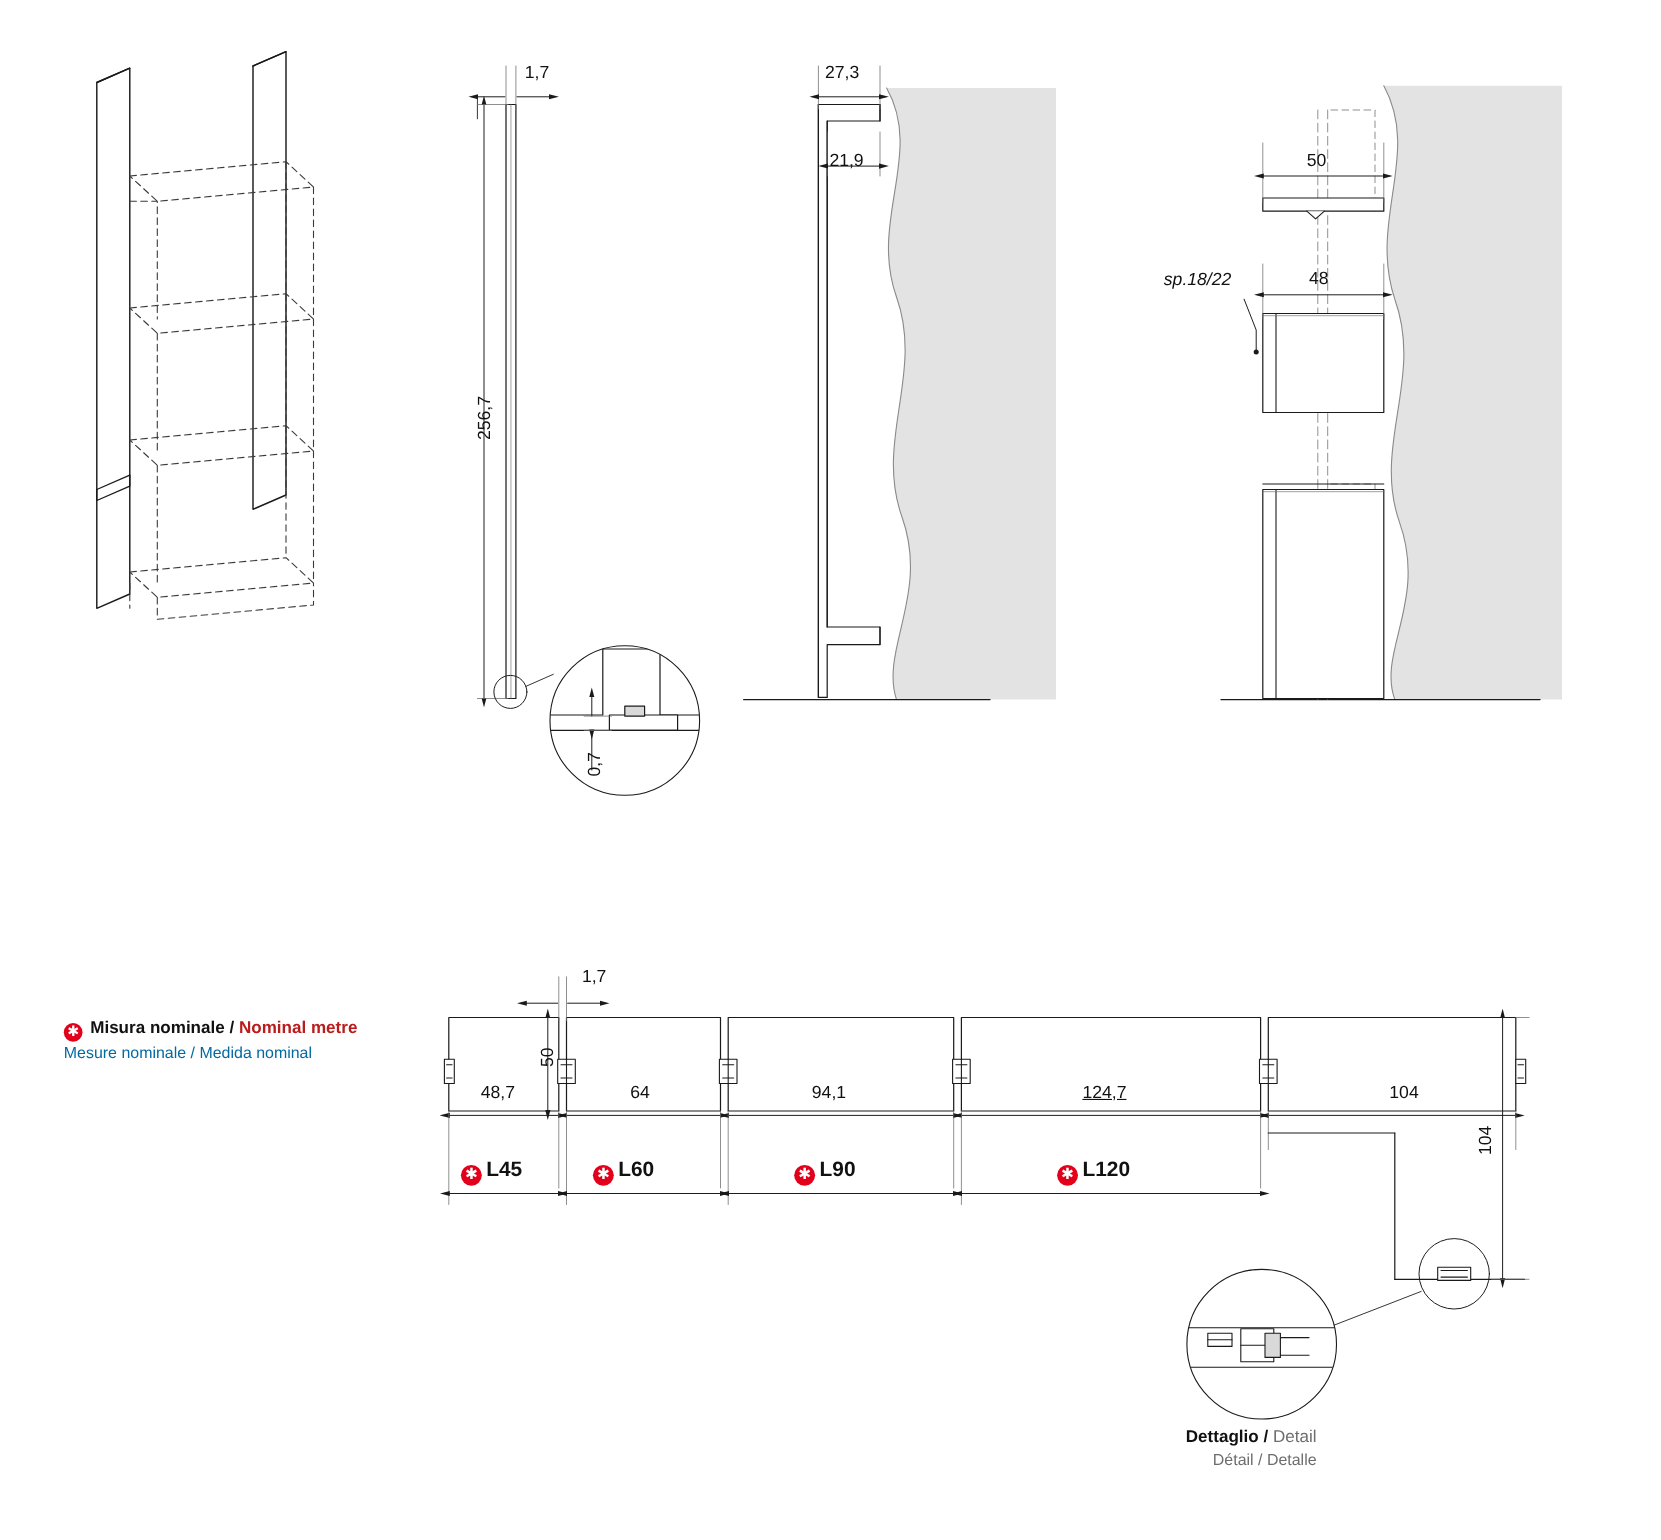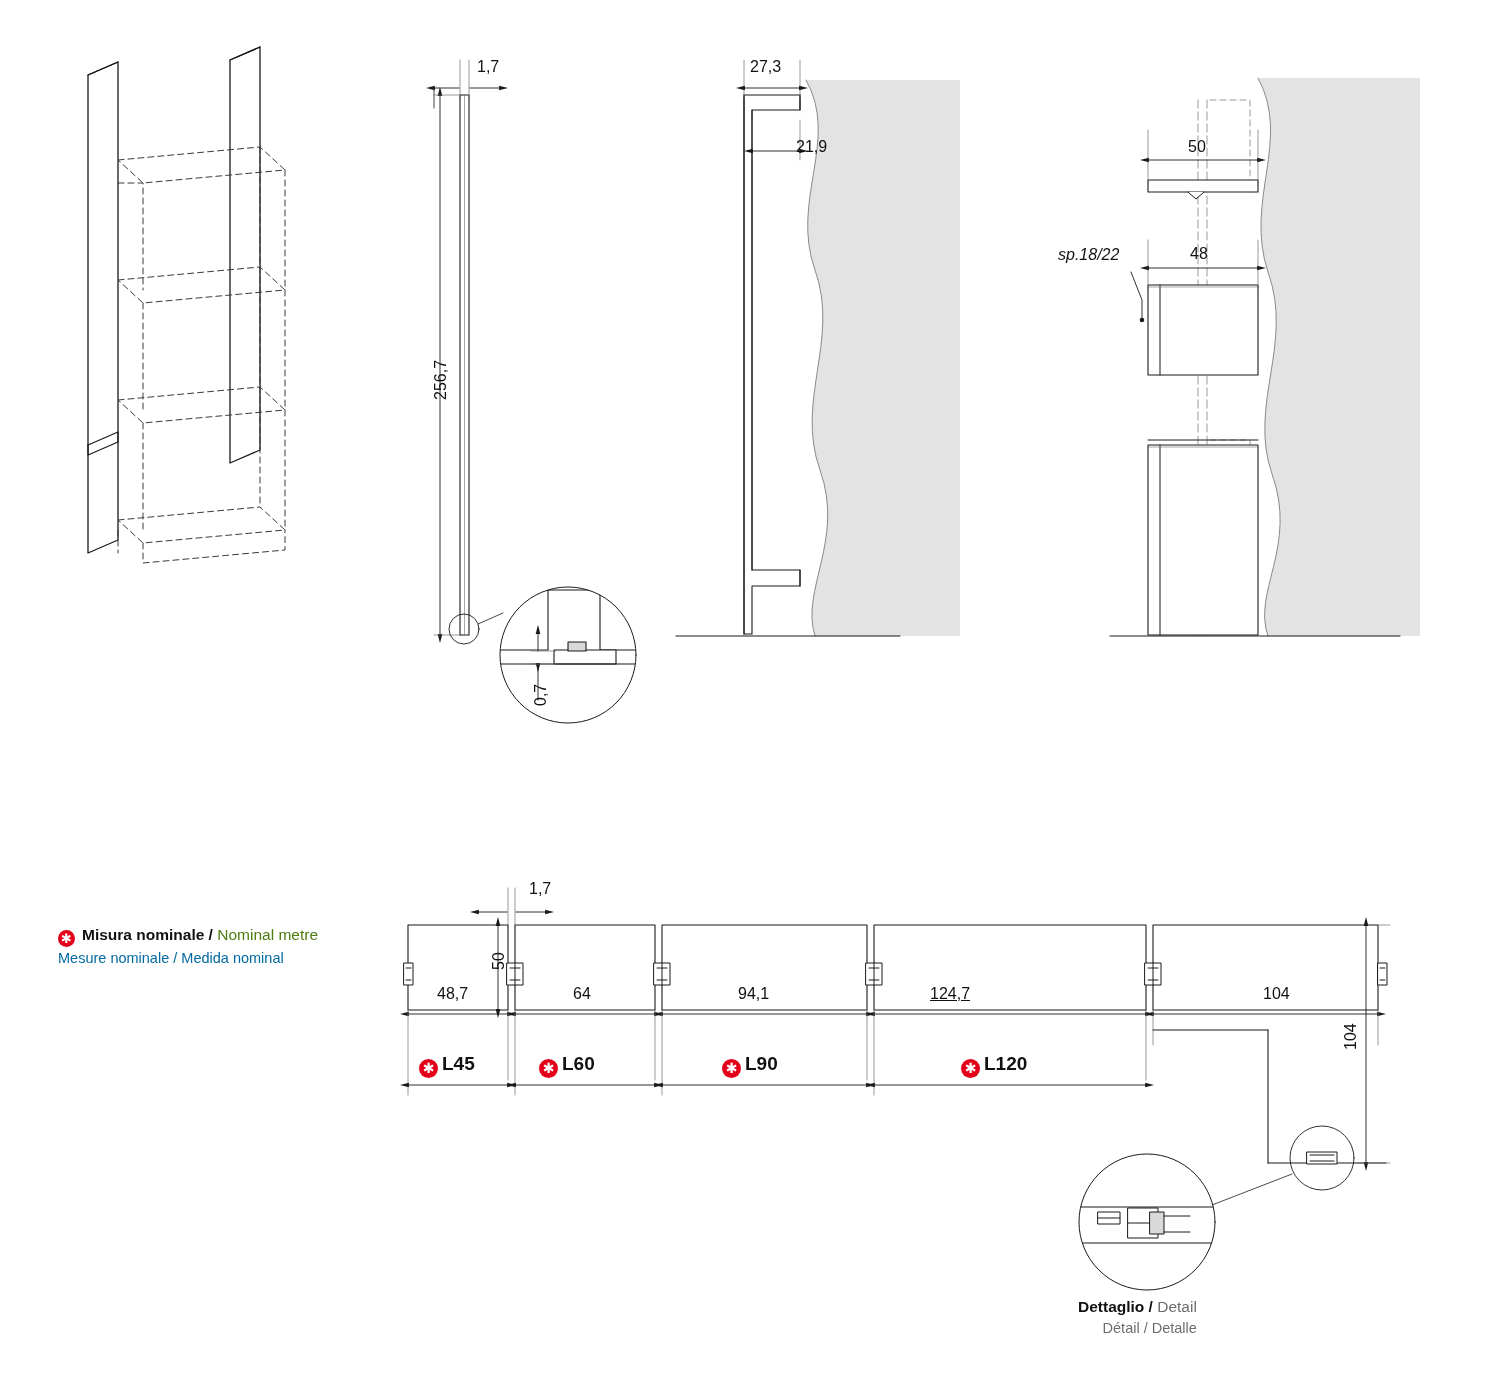--- a/index.html
+++ b/index.html
@@ -30,21 +30,22 @@
   }
   .legend .row1 {
     font-size: 15.5px;
     white-space: nowrap;
   }
   .legend .row1 .bold {
     font-weight: bold;
     color: #111;
   }
   .legend .row1 .light {
-    color: #4d7c0f;
+    color: #b91c1c;
+    font-weight: bold;
   }
   .legend .row2 {
     font-size: 14.5px;
     color: #0369a1;
     margin-top: 2px;
   }
   .asterisk {
     display: inline-block;
     width: 17px;
     height: 17px;
@@ -354,34 +355,34 @@
       </g>
     </g>
   </g>
 </svg>
 
 <div class="lbl" style="left:477px; top:58px;">1,7</div>
 <div class="lbl rot" style="left:432px; top:400px;">256,7</div>
 <div class="lbl rot" style="left:532px; top:706px;">0,7</div>
 
 <div class="lbl" style="left:750px; top:58px;">27,3</div>
-<div class="lbl" style="left:754px; top:138px;margin-left:42px;">21,9</div>
+<div class="lbl" style="left:754px; top:138px;">21,9</div>
 
 <div class="lbl" style="left:1188px; top:138px;">50</div>
 <div class="lbl" style="left:1190px; top:245px;">48</div>
 <div class="lbl" style="left:1058px; top:246px;font-style:italic;">sp.18/22</div>
 
 <div class="lbl" style="left:529px; top:880px;">1,7</div>
 <div class="lbl rot" style="left:490px; top:970px;">50</div>
 <div class="lbl rot" style="left:1342px; top:1050px;">104</div>
 
 <div class="lbl" style="left:437px; top:985px;">48,7</div>
 <div class="lbl" style="left:573px; top:985px;">64</div>
 <div class="lbl" style="left:738px; top:985px;">94,1</div>
-<div class="lbl" style="left:930px; top:985px;text-decoration:underline;">124,7</div>
+<div class="lbl" style="left:984px; top:985px;text-decoration:underline;">124,7</div>
 <div class="lbl" style="left:1263px; top:985px;">104</div>
 
 <div class="size-lbl" style="left:419px; top:1053px;">
   <span class="asterisk">✱</span><span>L45</span>
 </div>
 <div class="size-lbl" style="left:539px; top:1053px;">
   <span class="asterisk">✱</span><span>L60</span>
 </div>
 <div class="size-lbl" style="left:722px; top:1053px;">
   <span class="asterisk">✱</span><span>L90</span>

